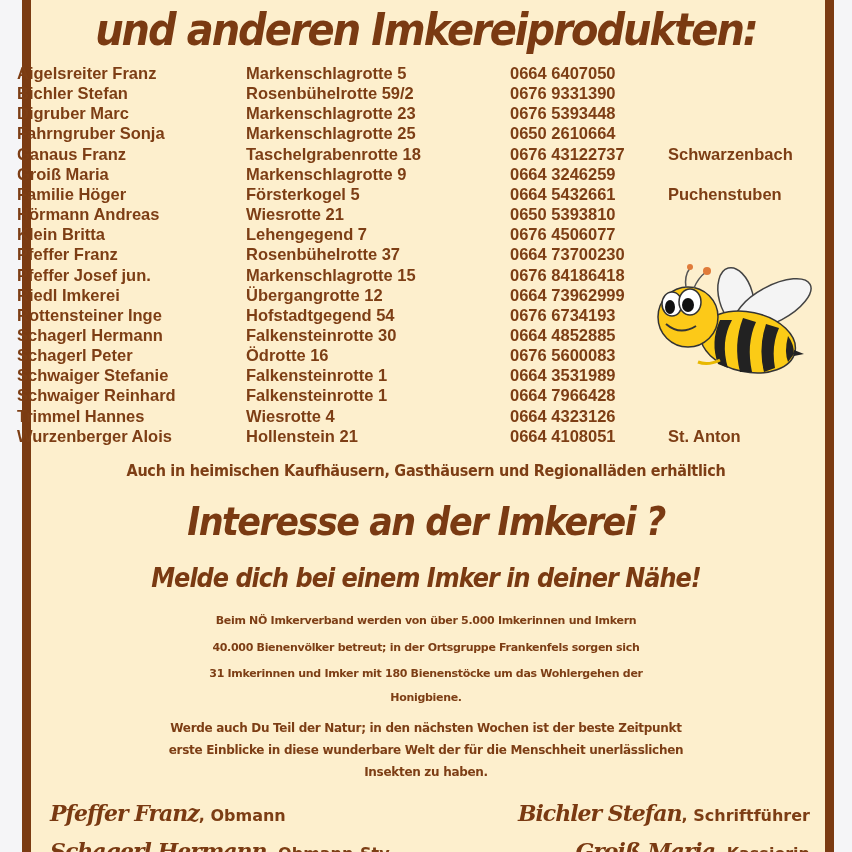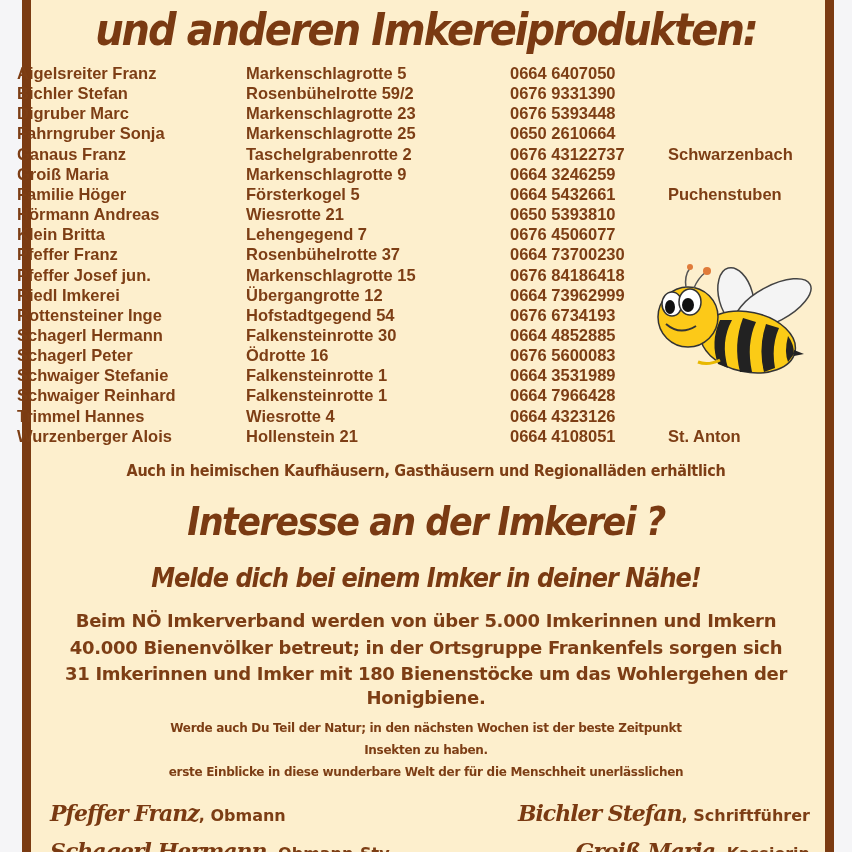--- a/index.html
+++ b/index.html
@@ -31,21 +31,21 @@
   .c-addr { left: 246px; }
   .c-phone { left: 510px; }
   .c-place { left: 668px; }
   .tagline {
     position: absolute; left: 0; top: 462px; width: 852px; text-align: center;
     font-family: "DejaVu Sans", sans-serif; font-weight: bold; font-size: 15.5px;
     letter-spacing: -0.3px; transform: scaleX(0.93);
   }
   .para {
     position: absolute; left: 30px; width: 792px; text-align: center;
-    font-family: "DejaVu Sans", sans-serif; font-weight: bold; font-size: 18px;
+    font-family: "DejaVu Sans", sans-serif; font-weight: bold; font-size: 11px;
     letter-spacing: -0.3px;
   }
   .para1 { top: 608px; line-height: 26.5px; }
   .para2 { top: 717px; line-height: 22px; font-size: 12px; }
   .sig { position: absolute; font-weight: bold; white-space: nowrap; }
   .sig .script { font-family: "DejaVu Serif", serif; font-style: italic; font-size: 22px; color: #7a3a12; letter-spacing: -1px; }
   .sig .role { font-family: "DejaVu Sans", sans-serif; font-size: 16px; }
   .sig1 { left: 50px; top: 800px; }
   .sig2 { right: 42px; top: 800px; }
   .sig3 { left: 50px; top: 838px; }
@@ -81,21 +81,21 @@
         <span class="c-place"></span>
       </div>
       <div class="row" style="top: 60.45px;">
         <span class="c-name">Fahrngruber Sonja</span>
         <span class="c-addr">Markenschlagrotte 25</span>
         <span class="c-phone">0650 2610664</span>
         <span class="c-place"></span>
       </div>
       <div class="row" style="top: 80.6px;">
         <span class="c-name">Ganaus Franz</span>
-        <span class="c-addr">Taschelgrabenrotte 2</span>
+        <span class="c-addr">Taschelgrabenrotte 18</span>
         <span class="c-phone">0676 43122737</span>
         <span class="c-place">Schwarzenbach</span>
       </div>
       <div class="row" style="top: 100.75px;">
         <span class="c-name">Groiß Maria</span>
         <span class="c-addr">Markenschlagrotte 9</span>
         <span class="c-phone">0664 3246259</span>
         <span class="c-place"></span>
       </div>
       <div class="row" style="top: 120.9px;">
@@ -214,22 +214,22 @@
 
   <div class="para para1">
     <div>Beim NÖ Imkerverband werden von über 5.000 Imkerinnen und Imkern</div>
     <div>40.000 Bienenvölker betreut; in der Ortsgruppe Frankenfels sorgen sich</div>
     <div>31 Imkerinnen und Imker mit 180 Bienenstöcke um das Wohlergehen der</div>
     <div style="line-height:20px">Honigbiene.</div>
   </div>
 
   <div class="para para2">
     <div>Werde auch Du Teil der Natur; in den nächsten Wochen ist der beste Zeitpunkt</div>
+    <div>erste Einblicke in diese wunderbare Welt der für die Menschheit unerlässlichen</div>
     <div>Insekten zu haben.</div>
-    <div>erste Einblicke in diese wunderbare Welt der für die Menschheit unerlässlichen</div>
   </div>
 
   <div class="sig sig1">
     <span class="script">Pfeffer Franz</span><span class="role">, Obmann</span>
   </div>
   <div class="sig sig2">
     <span class="script">Bichler Stefan</span><span class="role">, Schriftführer</span>
   </div>
   <div class="sig sig3">
     <span class="script">Schagerl Hermann</span><span class="role">, Obmann-Stv.</span>

